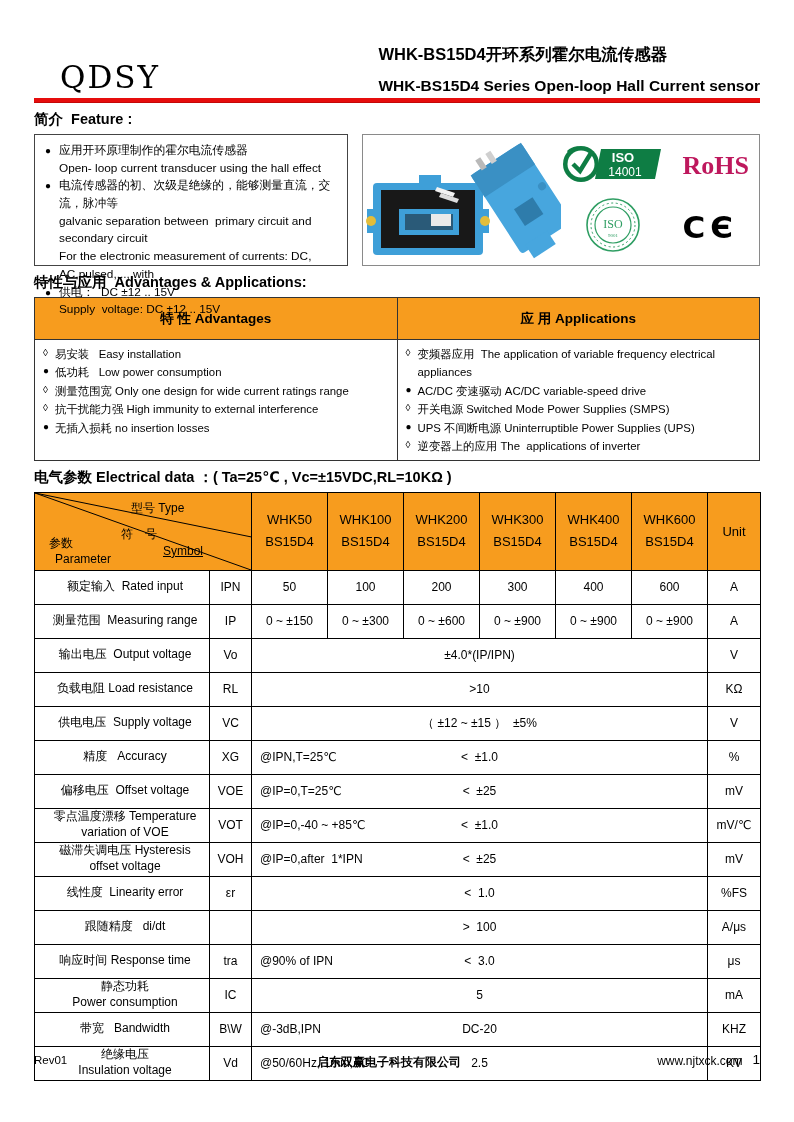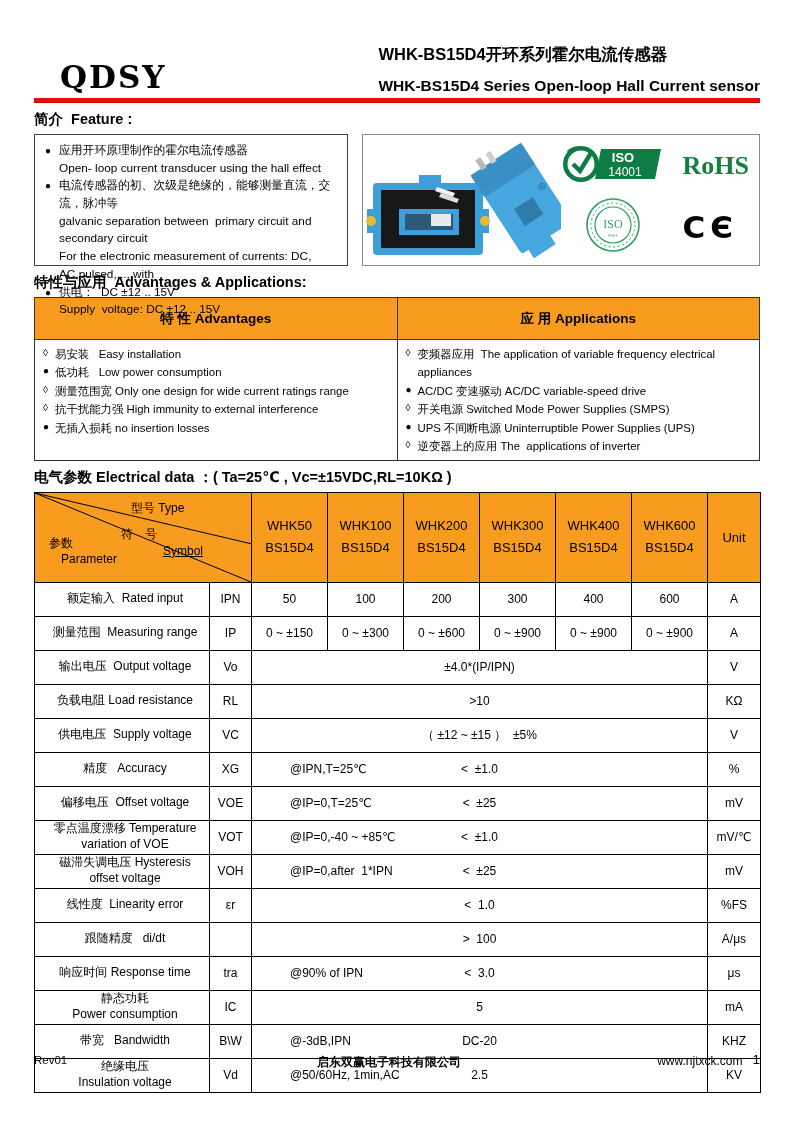--- a/index.html
+++ b/index.html
@@ -10,21 +10,21 @@
     color:#000;
     position:relative;
     overflow:hidden;
   }
   .page { padding:44px 34px 0 34px; height:1122px; position:relative; }
 
   
   .hdr { display:flex; align-items:flex-end; }
   .logo {
     font-family:"DejaVu Serif","Liberation Serif",serif;
-    font-weight:bold; font-size:31px; letter-spacing:2px;
+    font-weight:normal; font-size:31px; letter-spacing:2px;
     margin-left:26px; line-height:1; padding-bottom:2px;
   }
   .titles { margin-left:auto; text-align:left; }
   .title-cn { font-size:16.5px; font-weight:bold; margin-bottom:11px; }
   .title-en { font-size:15.5px; font-weight:bold; }
   .red-rule { height:5px; background:#e60d0d; margin-top:3px; border-bottom:1px solid #c40808; }
 
   
   .sec-title { font-size:14.5px; font-weight:bold; margin-top:7px; margin-bottom:5px; white-space:pre-wrap; }
 
@@ -34,52 +34,52 @@
     width:348px; border:1px solid #444; padding:7px 8px 4px 10px;
     font-size:11.8px; line-height:1.5;
   }
   .f-line { white-space:pre-wrap; }
   .f-first { display:flex; }
   .f-first .blt { width:14px; flex:0 0 14px; font-size:10px; padding-top:1px; }
   .f-cont { padding-left:14px; }
 
   .image-box { flex:1; border:1px solid #8a8a8a; display:flex; align-items:center; padding:4px 10px 4px 2px; }
   .certs { margin-left:auto; display:grid; grid-template-columns:auto auto; align-items:center; column-gap:18px; row-gap:8px; }
-  .rohs { font-family:"Liberation Serif","DejaVu Serif",serif; font-size:26px; color:#15803d; font-weight:600; }
+  .rohs { font-family:"Liberation Serif","DejaVu Serif",serif; font-size:26px; color:#be185d; font-weight:600; }
   .ce { font-size:31px; font-weight:bold; letter-spacing:5px; font-family:"DejaVu Sans",sans-serif; }
 
   
   table { border-collapse:collapse; width:100%; }
   .adv-table { border:1.5px solid #333; margin-bottom:2px; }
   .adv-table th, .adv-table td { border:1px solid #333; }
   .adv-table th { background:#F79C1E; height:42px; font-size:13.5px; font-weight:bold; white-space:pre-wrap; }
   .adv-table td { width:50%; vertical-align:top; padding:5px 6px 4px 8px; height:92px; }
   .adv-item { display:flex; font-size:11.4px; line-height:1.62; white-space:pre-wrap; }
   .adv-item .blt { width:12px; flex:0 0 12px; font-size:10px; }
 
   
   .elec-table { border:1.5px solid #000; table-layout:fixed; }
   .elec-table th, .elec-table td { border:1px solid #000; }
   .elec-table th { background:#F79C1E; font-weight:normal; }
-  .h-corner { position:relative; height:90px; padding:0;text-align:center; }
+  .h-corner { position:relative; height:78px; padding:0;text-align:center; }
   .h-corner svg { position:absolute; inset:0; width:100%; height:100%; }
   .h-corner span { position:absolute; font-size:12px; white-space:pre-wrap; }
   .cr-type   { left:96px; top:7px; }
   .cr-symcn  { left:86px; top:33px; }
   .cr-symen  { left:128px; top:51px;text-decoration:underline; }
   .cr-parcn  { left:14px; top:42px; }
-  .cr-paren  { left:26px; top:59px; }
+  .cr-paren  { left:20px; top:59px; }
   .h-model { font-size:13px; line-height:1.7; font-weight:normal; }
   .h-unit  { font-size:13px; }
 
   .elec-table td { height:34px; font-size:12px; text-align:center; vertical-align:middle; }
   .c-name { text-align:left; padding-left:6px; line-height:1.32; }
   .c-name div { white-space:pre-wrap; }
   .c-val { position:relative; }
-  .c-val .cond { position:absolute; left:8px; top:50%; transform:translateY(-50%); white-space:pre-wrap;margin-left:30px; }
+  .c-val .cond { position:absolute; left:8px; top:50%; transform:translateY(-50%); white-space:pre-wrap; }
   .c-val .val { white-space:pre-wrap; }
   col.w-name { width:175px; } col.w-sym { width:42px; }
   col.w-m { width:76px; } col.w-unit { width:53px; }
 
   
   .footer { position:absolute; left:34px; right:34px; top:1054px; display:flex; align-items:flex-start; font-size:11.5px; }
   .footer .company { position:absolute; left:0; right:16px; text-align:center; font-size:12px;font-weight:bold; }
   .footer .site { margin-left:auto; font-size:12px; }
   .footer .pg { font-size:13.5px; margin-left:10px; position:relative; top:-2px; }
 </style>

